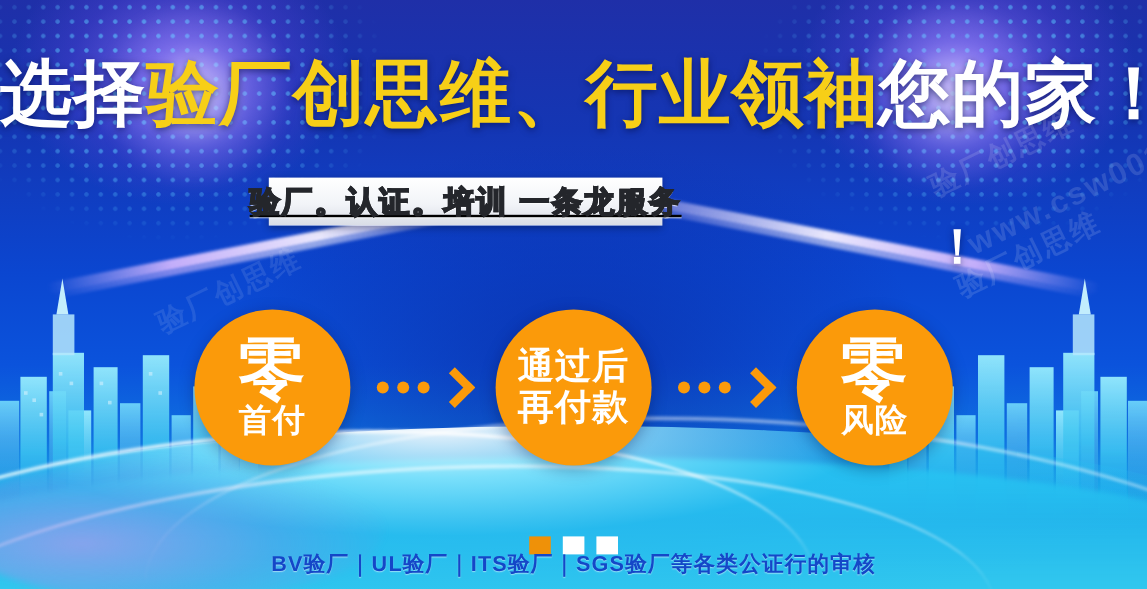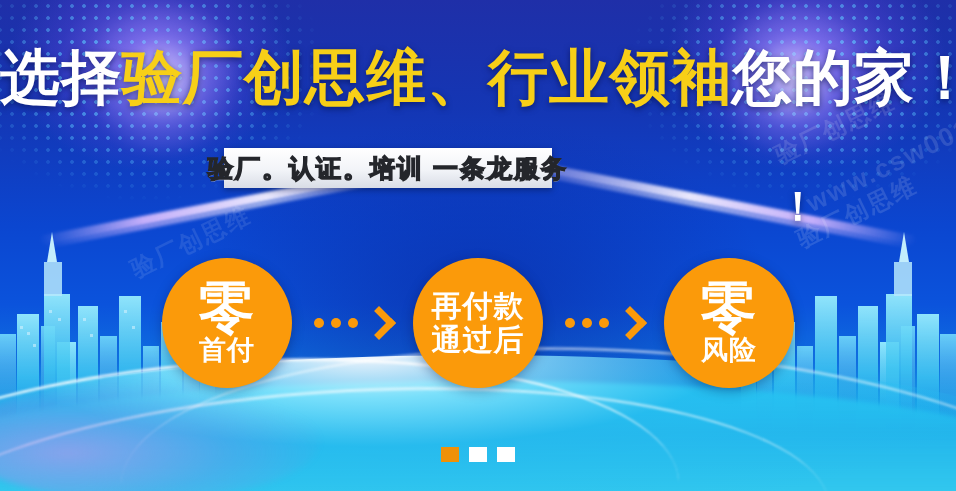--- a/index.html
+++ b/index.html
@@ -64,21 +64,21 @@
 
   
   .headline{position:absolute;left:0;right:0;top:48px;text-align:right;
     font-size:60px;line-height:1;font-weight:bold;letter-spacing:1px;white-space:nowrap;}
   .headline .w{color:#ffffff;text-shadow:0 2px 6px rgba(0,10,60,.55);}
   .headline .y{color:#f7cf17;text-shadow:0 2px 6px rgba(0,10,60,.55);}
 
   
   .subbar{position:absolute;left:224px;top:148px;width:328px;height:40px;
     background:linear-gradient(180deg,#ffffff 0%,#f2f4f8 55%,#d9dde6 100%);
-    box-shadow:0 2px 6px rgba(0,0,20,.35);display:flex;align-items:center;justify-content:center;}
+    box-shadow:0 2px 6px rgba(0,0,20,.35);display:flex;align-items:center;justify-content:center;text-decoration:underline;}
   .subbar .txt{font-size:25px;font-weight:bold;color:#e9ecf3;letter-spacing:2px;white-space:nowrap;
     -webkit-text-stroke:1.4px #24262b; text-shadow:0 1px 0 rgba(255,255,255,.6);}
 
   .bang{position:absolute;left:778px;top:186px;color:#fff;font-size:40px;font-weight:bold;line-height:1;
     text-shadow:0 2px 6px rgba(0,10,60,.5);}
 
   
   .row{position:absolute;left:0;right:0;top:258px;height:130px;display:flex;align-items:center;justify-content:center;gap:22px;}
   .circle{width:130px;height:130px;border-radius:50%;background:#fb9a0a;
      display:flex;flex-direction:column;align-items:center;justify-content:center;color:#fff;
@@ -208,22 +208,22 @@
     </div>
 
     <div class="arrow">
       <span class="d"></span>
       <span class="d"></span>
       <span class="d"></span>
       <span class="chev"></span>
     </div>
 
     <div class="circle">
+      <span class="two">通过后</span>
       <span class="two">再付款</span>
-      <span class="two">通过后</span>
     </div>
 
     <div class="arrow">
       <span class="d"></span>
       <span class="d"></span>
       <span class="d"></span>
       <span class="chev"></span>
     </div>
 
     <div class="circle">
@@ -232,19 +232,20 @@
     </div>
 
   </div>
 
   <div class="pager">
     <i class="on"></i>
     <i></i>
     <i></i>
   </div>
 
+  <div class="caption">BV验厂｜UL验厂｜ITS验厂｜SGS验厂等各类公证行的审核</div>
 
   <div class="wm wm3">验厂创思维</div>
   <div class="wm wm1">www.csw001</div>
   <div class="wm wm2">验厂创思维</div>
   <div class="wm wm4">验厂创思维</div>
 
 </div>
 
 </body></html>

